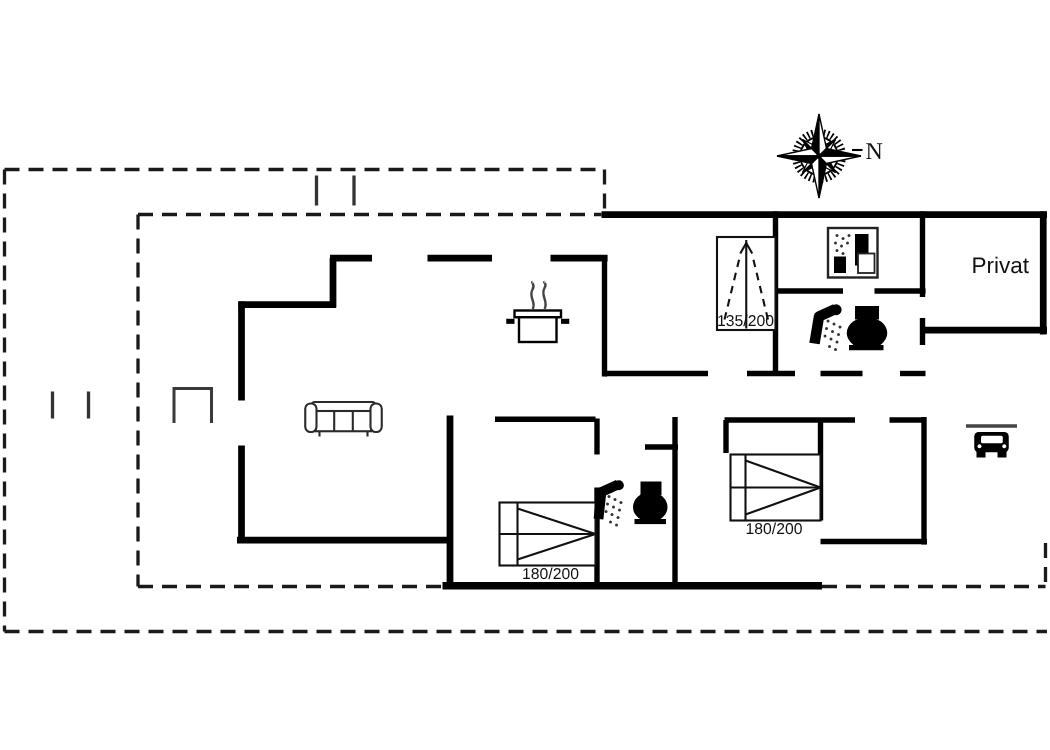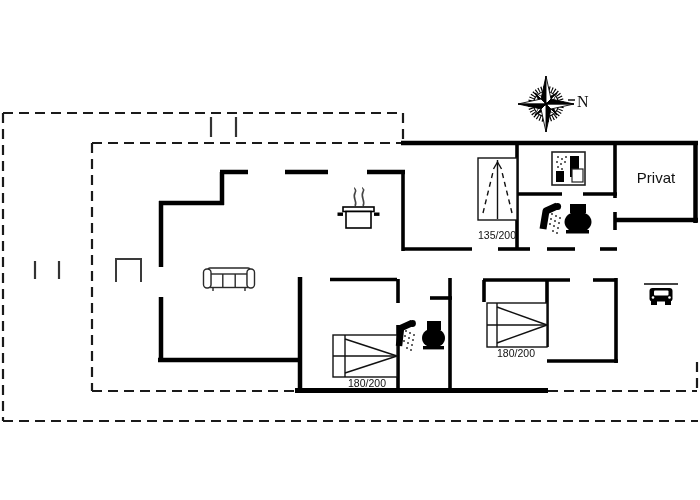--- a/index.html
+++ b/index.html
@@ -3,21 +3,21 @@
 <meta charset="utf-8">
 <style>
   html,body{
     margin:0;padding:0;width:700px;height:500px;background:#ffffff;
     font-family:"Liberation Sans", sans-serif;overflow:hidden;
   }
   .plan-wrap{position:relative;width:700px;height:500px;background:#fff;}
   svg{position:absolute;left:0;top:0;}
   .lbl{position:absolute;color:#111;text-align:center;white-space:nowrap;}
   .lbl-bed{font-size:10.5px;letter-spacing:0px;}
-  .lbl-privat{font-size:15px;width:60px;}
+  .lbl-privat{font-size:15px;width:60px;text-align:right;}
   .lbl-north{font-family:"Liberation Serif", serif;font-size:16px;}
 </style>
 </head>
 <body>
 
 <div class="plan-wrap">
 
 <svg width="700" height="500" viewBox="0 0 700 500">
 
   <g stroke="#1a1a1a" stroke-width="2.2" stroke-dasharray="10 6" fill="none">
@@ -229,19 +229,19 @@
   <g>
     <path d="M116,282 L116,259 L141,259 L141,282" fill="none" stroke="#3a3a3a" stroke-width="2"></path>
   </g>
 
 </svg>
 
   <div class="lbl lbl-privat" style="left:626px;top:169px;">Privat</div>
 
   <div class="lbl lbl-north" style="left:577px;top:93px;">N</div>
 
-  <div class="lbl lbl-bed" style="left:472px;top:229px;width:50px;">135/200</div>
+  <div class="lbl lbl-bed" style="left:472px;top:208px;width:50px;">135/200</div>
 
   <div class="lbl lbl-bed" style="left:342px;top:377px;width:50px;">180/200</div>
 
   <div class="lbl lbl-bed" style="left:491px;top:347px;width:50px;">180/200</div>
 
 </div>
 
 </body></html>

